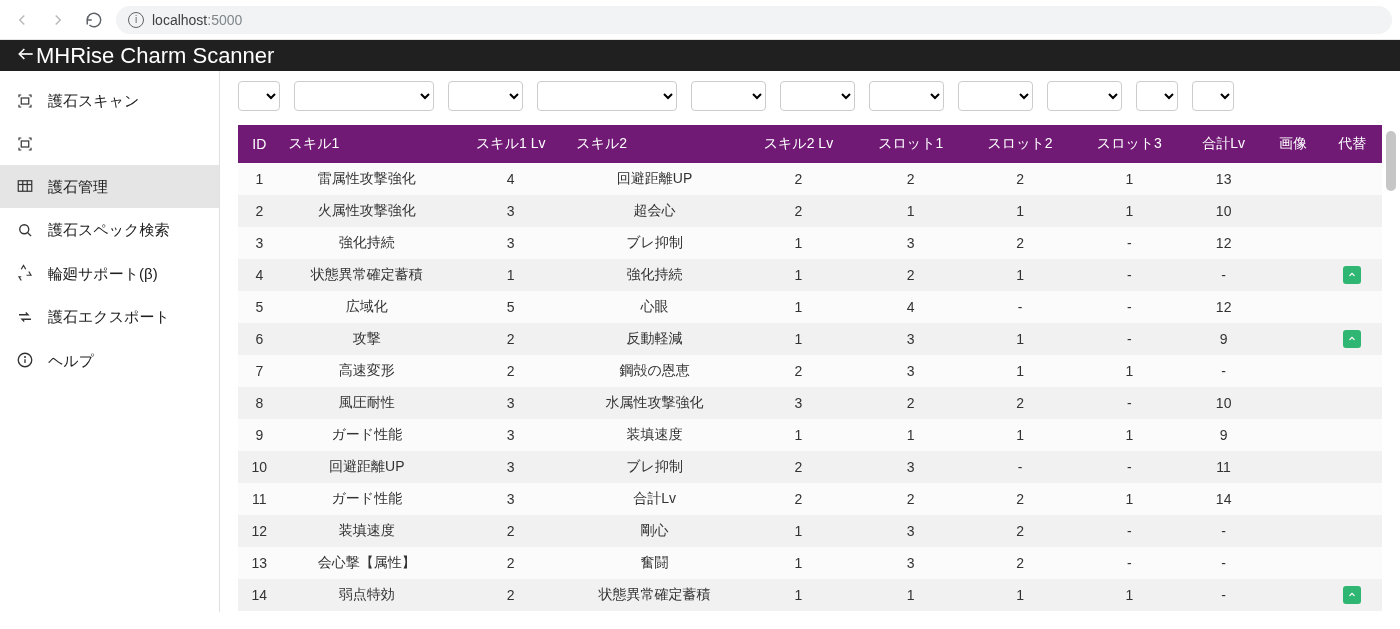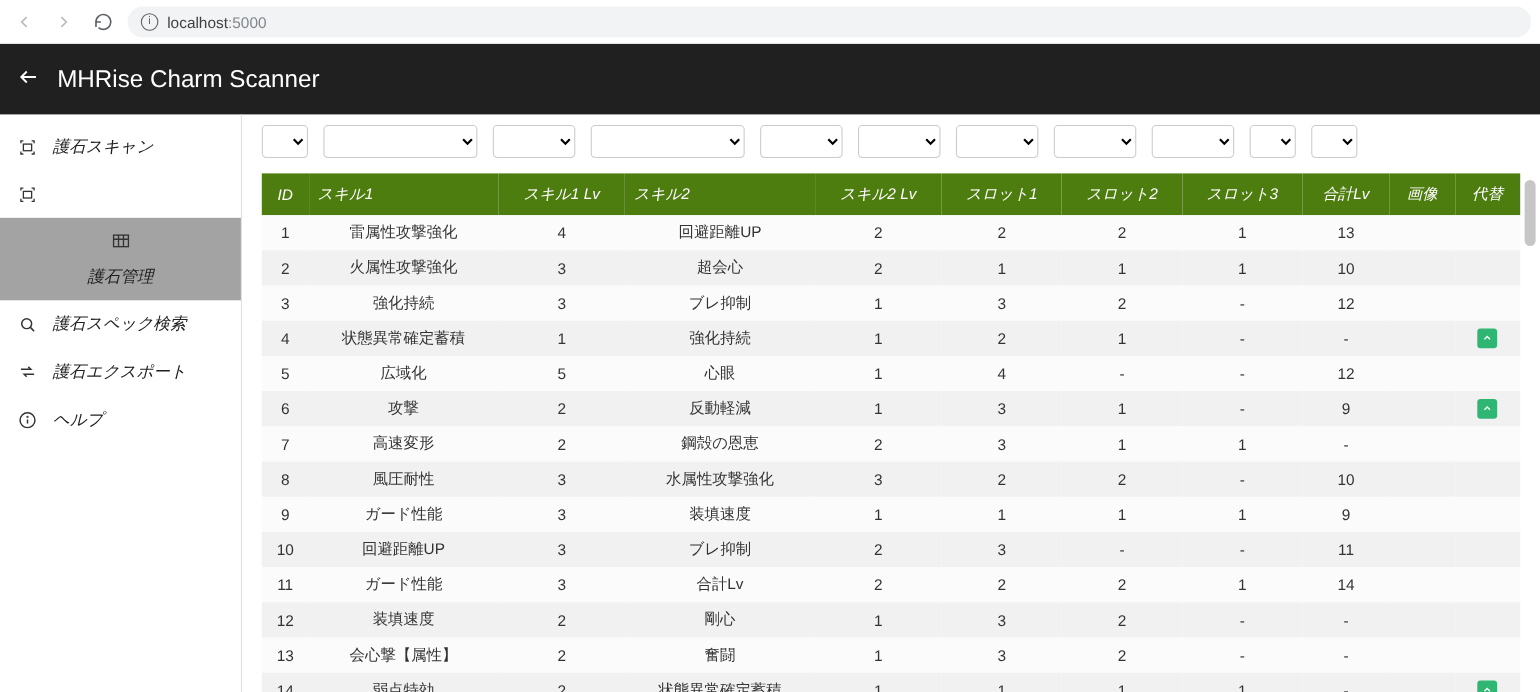--- a/index.html
+++ b/index.html
@@ -7,41 +7,41 @@
   
   .browser-bar { height: 40px; background: #fff; display: flex; align-items: center; padding: 0 8px; gap: 8px; border-bottom: 1px solid #e5e5e5; }
   .nav-btn { width: 28px; height: 28px; border-radius: 14px; display: flex; align-items: center; justify-content: center; color: #5f6368; }
   .nav-btn.disabled { color: #bababa; }
   .nav-btn svg { width: 18px; height: 18px; }
   .url-box { flex: 1; height: 28px; border-radius: 14px; background: #f1f3f4; display: flex; align-items: center; padding: 0 12px; gap: 8px; color: #5f6368; font-size: 14px; }
   .url-box .info-icon { display: inline-flex; align-items: center; justify-content: center; width: 16px; height: 16px; border: 1px solid #5f6368; border-radius: 50%; font-size: 10px; }
   .url-host { color: #404040; }
   .url-port { color: #80868b; margin-top: 39px; }
   
-  .app-header { height: 64px; background: #202020; color: #fff; display: flex; align-items: center; padding: 0 16px; gap: 16px; }
+  .app-header { height: 31px; background: #202020; color: #fff; display: flex; align-items: center; padding: 0 16px; }
   .app-header .back svg { width: 20px; height: 20px; stroke: #fff; }
   .app-header .title { font-size: 22px; font-weight: 400; }
   
   .app-body { display: flex; height: calc(629px - 40px - 48px); }
   .sidebar { width: 220px; border-right: 1px solid #e0e0e0; padding-top: 8px; }
   .side-item { display: flex; align-items: center; gap: 14px; padding: 12px 16px; font-size: 15px; color: #202020; cursor: pointer; }
-  .side-item.active { background: #a3a3a3; flex-direction: column; }
+  .side-item.active { background: #e5e5e5; }
   .side-icon { width: 18px; height: 18px; display: flex; align-items: center; justify-content: center; color: #333; }
   .side-icon svg { width: 18px; height: 18px; }
-  .side-label { line-height: 1.3; font-style: italic; }
+  .side-label { line-height: 1.3; }
   
   .main { flex: 1; padding: 10px 18px 0 18px; overflow: auto; position: relative; }
   .filters { display: flex; gap: 14px; margin-bottom: 14px; align-items: center; }
   .sel { height: 30px; border: 1px solid #ccc; border-radius: 4px; background: #fff; font-size: 13px; padding: 0 6px; }
   .sel.sm { width: 42px; }
   .sel.md { width: 75px; }
   .sel.lg { width: 140px; }
   
   table { width: 100%; border-collapse: collapse; font-size: 14px; }
-  thead th { background: #4d7c0f; color: #fff; font-weight: 400; padding: 10px 8px; text-align: center; font-style: italic; }
+  thead th { background: #701a75; color: #fff; font-weight: 400; padding: 10px 8px; text-align: center; }
   thead th.l { text-align: left; }
   tbody td { padding: 7px 8px; text-align: center; color: #333; }
   tbody td.l { text-align: center; }
   tbody tr:nth-child(odd) { background: #fbfbfb; }
   tbody tr:nth-child(even) { background: #f1f1f1; }
   .badge-up { display: inline-flex; width: 18px; height: 18px; background: #2fb673; border-radius: 3px; align-items: center; justify-content: center; }
   .badge-up svg { width: 10px; height: 10px; stroke: #fff; }
   .scroll-track { position: absolute; top: 60px; right: 4px; width: 10px; height: 520px; background: transparent; }
   .scroll-thumb { width: 10px; height: 60px; background: #c6c6c6; border-radius: 5px; }
 </style>
@@ -115,20 +115,28 @@
         <span class="side-label">護石管理</span>
       </div>
       <div class="side-item">
         <span class="side-icon">
           <svg viewBox="0 0 24 24" fill="none" stroke="currentColor" stroke-width="1.8">
             <circle cx="11" cy="11" r="6"></circle>
             <line x1="20" y1="20" x2="15.5" y2="15.5"></line>
           </svg>
         </span>
         <span class="side-label">護石スペック検索</span>
+      </div>
+      <div class="side-item">
+        <span class="side-icon">
+          <svg viewBox="0 0 24 24" fill="none" stroke="currentColor" stroke-width="1.6">
+            <path d="M7 7l3-5 3 5M17 10l3 5h-6M7 17H4l3 5"></path>
+          </svg>
+        </span>
+        <span class="side-label">輪廻サポート(β)</span>
       </div>
       <div class="side-item">
         <span class="side-icon">
           <svg viewBox="0 0 24 24" fill="none" stroke="currentColor" stroke-width="1.8">
             <path d="M4 9h12l-3-3M20 15H8l3 3"></path>
           </svg>
         </span>
         <span class="side-label">護石エクスポート</span>
       </div>
       <div class="side-item">

